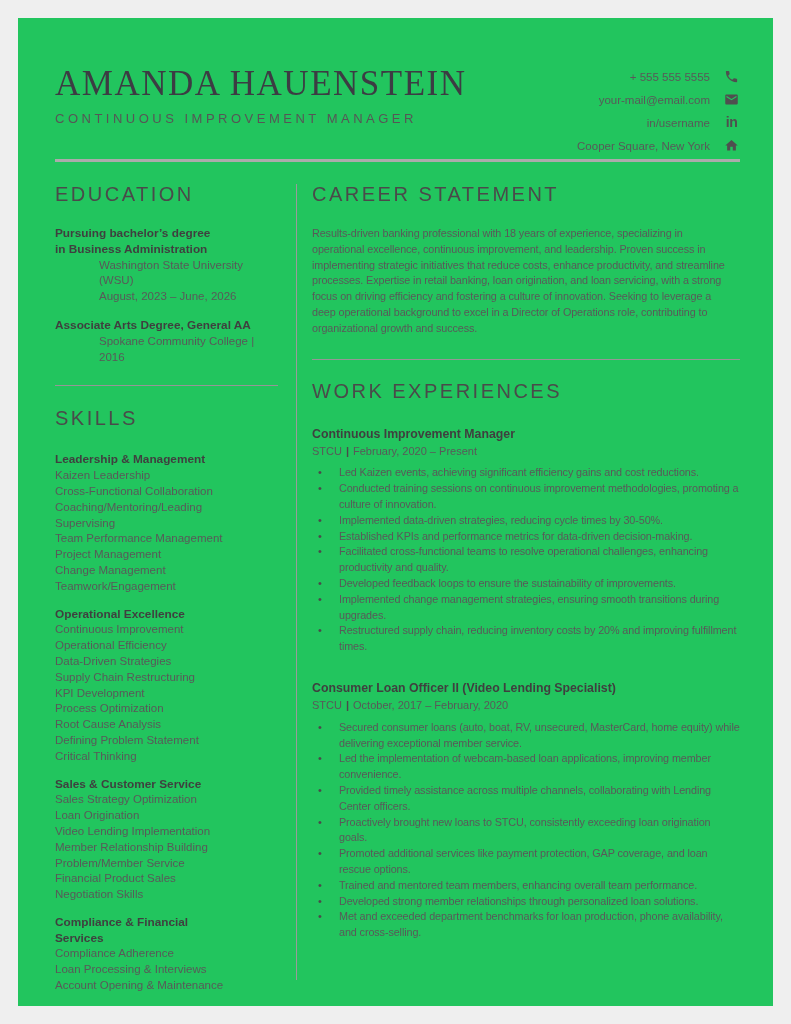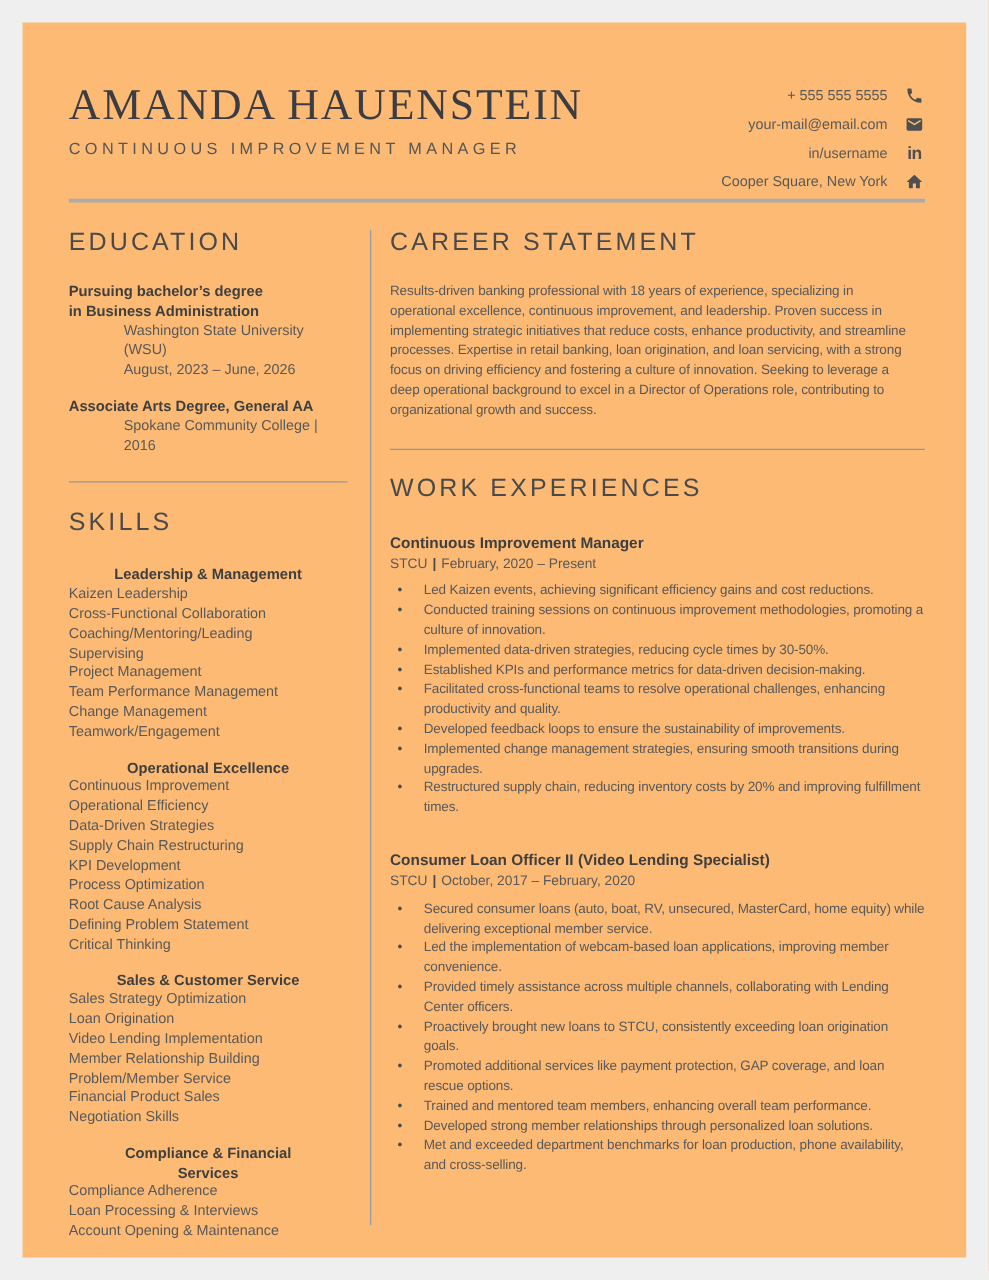--- a/index.html
+++ b/index.html
@@ -4,21 +4,21 @@
 <style>
   html, body { margin:0; padding:0; }
   body {
     width:791px; height:1024px; overflow:hidden;
     background:#efefef;
     font-family:"Liberation Sans", sans-serif;
     -webkit-text-size-adjust:none;
   }
   .paper {
     position:absolute; left:18px; top:18px;
-    width:755px; height:988px; background:#fdba74;
+    width:755px; height:988px; background:#22c55e;
     box-sizing:border-box; padding:44px 33px 30px 37px;
     overflow:hidden;
   }
   
   .header { display:flex; justify-content:space-between; align-items:flex-start; }
   .name {
     font-family:"Liberation Serif", serif;
     font-size:35px; letter-spacing:1.5px; color:#3c3c43;
     font-weight:400; line-height:44px; white-space:nowrap;
   }
@@ -50,21 +50,21 @@
   .edu-degree {
     font-size:11.8px; font-weight:700; color:#3f3f3f;
     line-height:15.8px; white-space:pre-line;
   }
   .edu-school, .edu-dates { font-size:11.5px; color:#595959; line-height:15.8px;margin-left:44px; }
   
   .skill-group { margin-top:0; margin-bottom:12px; }
   .skills-wrap { margin-top:24px; }
   .skill-group-title {
     font-size:11.8px; font-weight:700; color:#3f3f3f;
-    line-height:15.8px; white-space:pre-line;text-align:center;
+    line-height:15.8px; white-space:pre-line;
   }
   .skill-item { font-size:11.5px; color:#595959; line-height:15.8px; }
   
   .statement {
     margin:22px 0 0 0; max-width:414px;
     font-size:10.8px; letter-spacing:-0.1px;
     color:#595959; line-height:15.8px;
   }
   .heading-work { margin-top:21px; }
   .job { margin-top:25px; }
@@ -155,23 +155,23 @@
             <div class="skill-group-title">Leadership &amp; Management</div>
 
               <div class="skill-item">Kaizen Leadership</div>
 
               <div class="skill-item">Cross-Functional Collaboration</div>
 
               <div class="skill-item">Coaching/Mentoring/Leading</div>
 
               <div class="skill-item">Supervising</div>
 
+              <div class="skill-item">Team Performance Management</div>
+
               <div class="skill-item">Project Management</div>
-
-              <div class="skill-item">Team Performance Management</div>
 
               <div class="skill-item">Change Management</div>
 
               <div class="skill-item">Teamwork/Engagement</div>
 
           </div>
 
           <div class="skill-group">
             <div class="skill-group-title">Operational Excellence</div>
 

